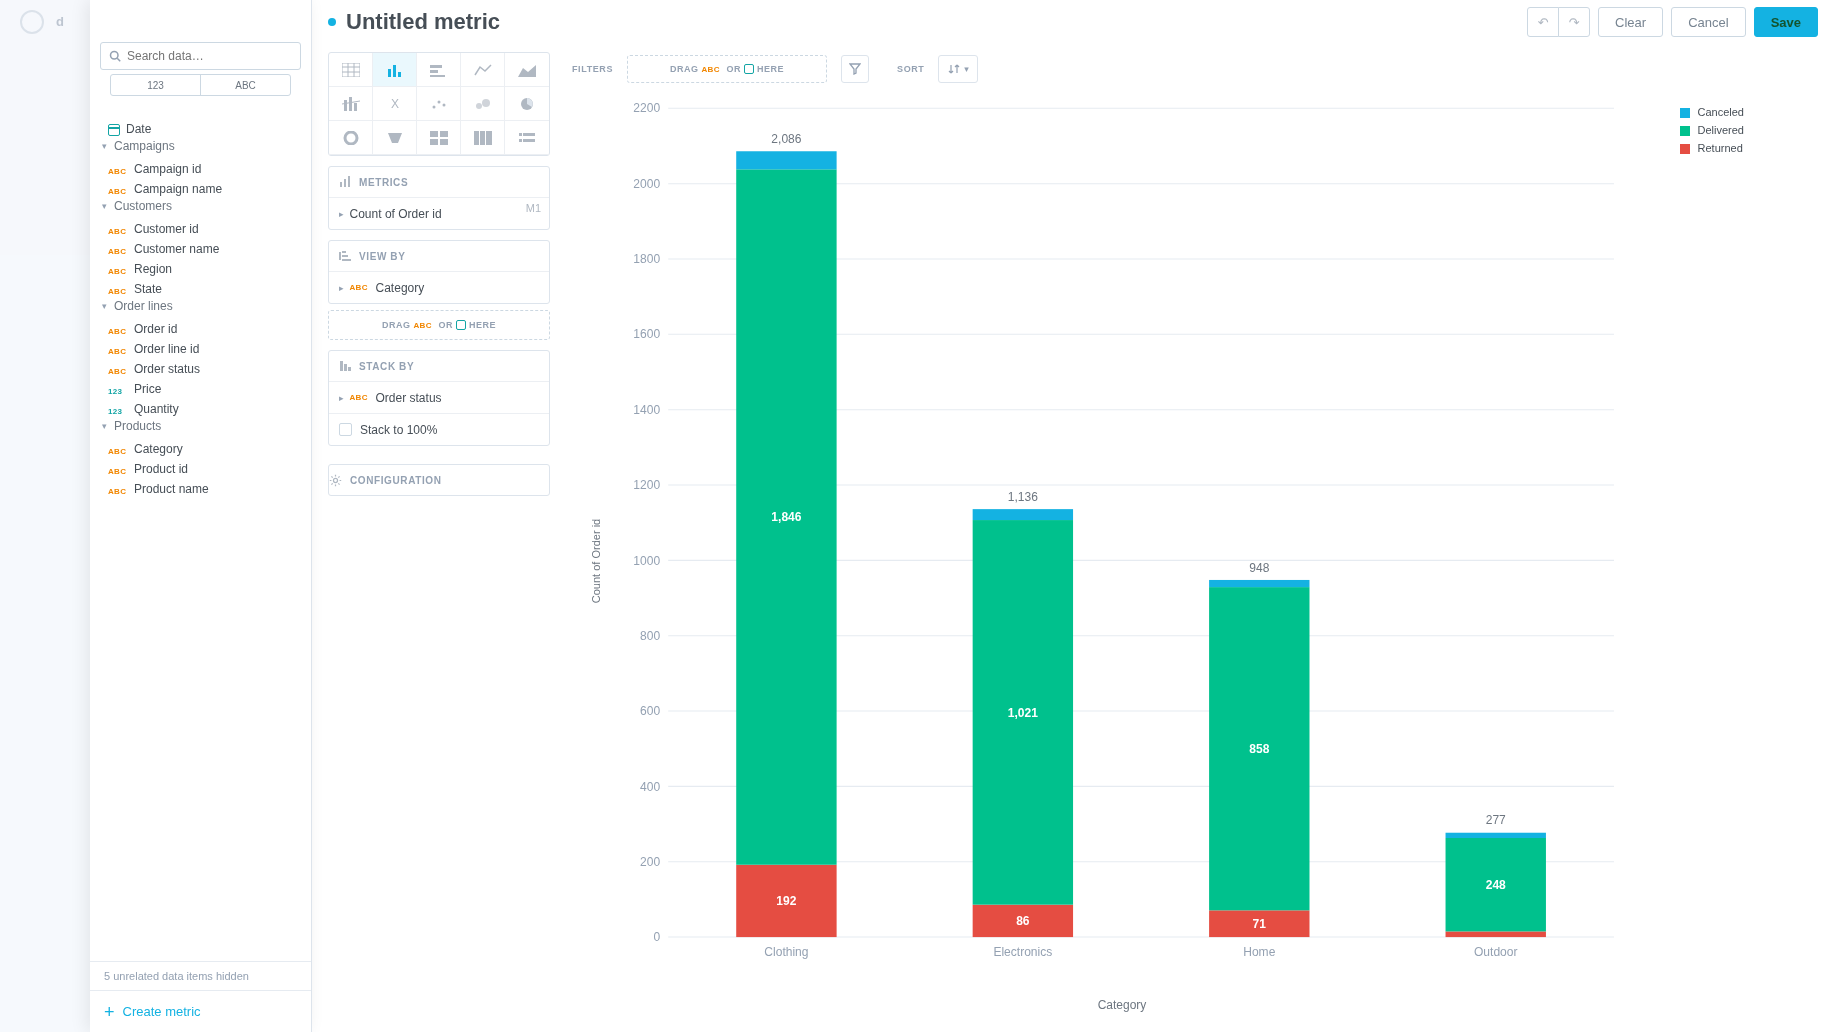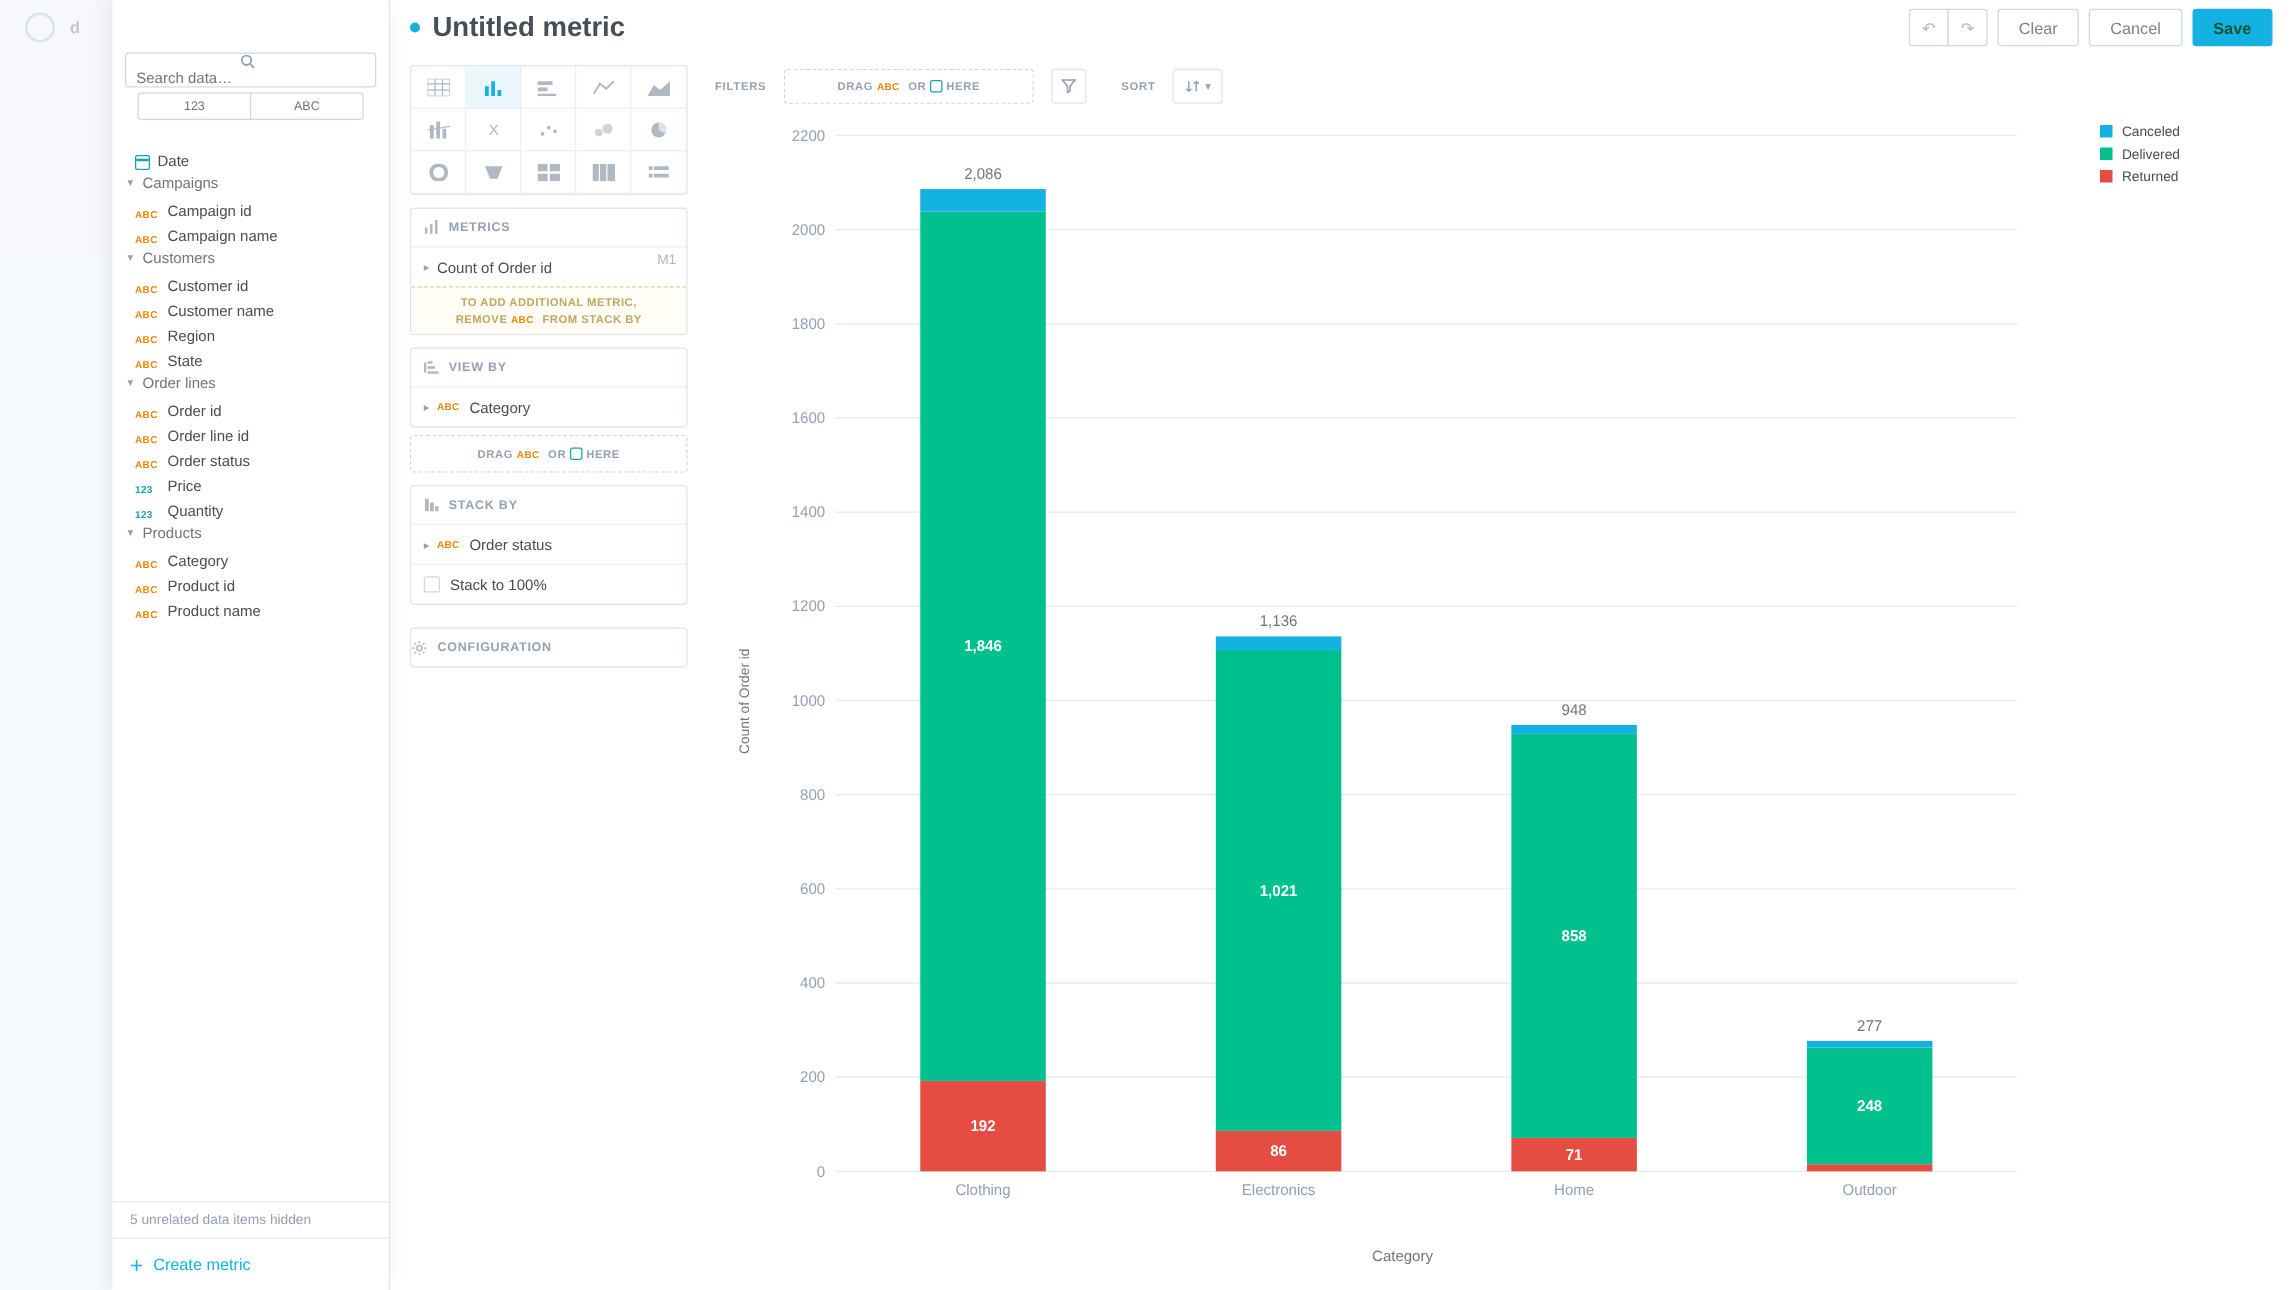--- a/index.html
+++ b/index.html
@@ -6,21 +6,21 @@
 html, body { width: 1834px; height: 1032px; font-family: -apple-system, BlinkMacSystemFont, "Segoe UI", Helvetica, Arial, sans-serif; font-size: 13px; color: #464e56; background: #fff; overflow: hidden; }
 
 
 .bg-strip { position: absolute; left: 0; top: 0; width: 90px; height: 100%; background: #e9effa; opacity: .4; z-index: 0; }
 .bg-strip .logo { position: absolute; left: 20px; top: 10px; width: 24px; height: 24px; border: 2px solid #8ca0b8; border-radius: 50%; opacity: .7; }
 .bg-strip span { position: absolute; left: 56px; top: 14px; color: #5b6f8c; font-weight: 600; }
 
 
 .catalog { position: absolute; left: 90px; top: 0; width: 222px; height: 100%; background: #fff; border-right: 1px solid #dde4ec; z-index: 2; box-shadow: -4px 0 16px rgba(0,0,0,.08); }
 .search-wrap { padding: 42px 10px 8px; }
-.search { display: flex; align-items: center; border: 1px solid #ccd8e2; border-radius: 3px; height: 28px; padding: 0 8px; color: #94a1b2; flex-direction: column; }
+.search { display: flex; align-items: center; border: 1px solid #ccd8e2; border-radius: 3px; height: 28px; padding: 0 8px; color: #94a1b2; }
 .search svg { margin-right: 6px; flex: none; }
 .search input { border: 0; outline: 0; width: 100%; font-size: 12px; color: #464e56; }
 .type-toggle { display: flex; margin: 4px 10px 8px; border: 1px solid #ccd8e2; border-radius: 3px; height: 22px; font-size: 10px; color: #6d7680; }
 .type-toggle div { flex: 1; display: flex; align-items: center; justify-content: center; }
 .type-toggle div:first-child { border-right: 1px solid #ccd8e2; }
 .tree { padding: 4px 0 0 12px; font-size: 12px; overflow: auto; }
 .tree .item { display: flex; align-items: flex-end; height: 20px; padding: 0 6px; cursor: grab; }
 .tree .grp { display: flex; align-items: center; height: 20px; color: #6d7680; font-size: 12px; cursor: pointer; }
 .tree .chev { width: 10px; color: #94a1b2; font-size: 9px; margin-right: 2px; }
 .tag { display: inline-block; min-width: 22px; font-size: 8px; font-weight: 700; letter-spacing: .3px; margin-right: 4px; text-align: left; }
@@ -68,21 +68,21 @@
 
 .ftoolbar { position: absolute; left: 572px; top: 52px; right: 16px; height: 34px; display: flex; align-items: center; z-index: 2; }
 .flabel { font-size: 9px; font-weight: 700; letter-spacing: .6px; color: #94a1b2; margin-right: 14px; }
 .drop.filters { width: 200px; height: 28px; margin: 0 14px 0 0; }
 .sq { width: 28px; height: 28px; border: 1px solid #dde4ec; border-radius: 3px; display: flex; align-items: center; justify-content: center; color: #94a1b2; margin-right: 28px; cursor: pointer; }
 .sort-btn { width: 40px; height: 28px; border: 1px solid #dde4ec; border-radius: 3px; display: flex; align-items: center; justify-content: center; color: #94a1b2; cursor: pointer; }
 
 
 .chart { position: absolute; left: 580px; top: 100px; right: 30px; bottom: 10px; z-index: 1; }
 .legend { position: absolute; right: 60px; top: 0; font-size: 11px; }
-.legend .row { display: flex; align-items: flex-start; height: 18px; }
+.legend .row { display: flex; align-items: flex-end; height: 18px; }
 .legend .sw { width: 10px; height: 10px; margin-right: 8px; }
 .plot { position: absolute; left: 40px; top: 0; right: 180px; bottom: 60px; }
 .ylabel { position: absolute; left: -26px; top: 50%; transform: translateY(-50%) rotate(-90deg); transform-origin: center; font-size: 11px; color: #6d7680; white-space: nowrap; }
 .xlabel { position: absolute; left: 40px; right: 180px; bottom: 10px; text-align: center; font-size: 12px; color: #6d7680; }
 </style>
 </head>
 <body>
 
 <div class="bg-strip">
   <div class="logo"></div>
@@ -254,24 +254,20 @@
           <rect x="1" y="6" width="2" height="5" fill="#b0b8c2"></rect>
           <rect x="5" y="3" width="2" height="8" fill="#b0b8c2"></rect>
           <rect x="9" y="0" width="2" height="11" fill="#b0b8c2"></rect>
         </svg>
       <span>METRICS</span>
     </div>
     <div class="bucket-item">
       <span class="ch">▸</span>
       <span>Count of Order id</span>
       <span class="m1">M1</span>
-    </div>
-    <div class="bucket-note">
-      <span>TO ADD ADDITIONAL METRIC,</span><br>
-      <span>REMOVE</span> <span class="tag">ABC</span> <span>FROM STACK BY</span>
     </div>
   </div>
 
   <div class="bucket">
     <div class="bucket-hd">
       <svg width="12" height="12" viewBox="0 0 12 12">
           <rect x="0" y="2" width="2" height="8" fill="#b0b8c2"></rect>
           <rect x="3" y="9" width="9" height="2" fill="#b0b8c2"></rect>
           <rect x="3" y="5" width="6" height="2" fill="#b0b8c2"></rect>
           <rect x="3" y="1" width="4" height="2" fill="#b0b8c2"></rect>

